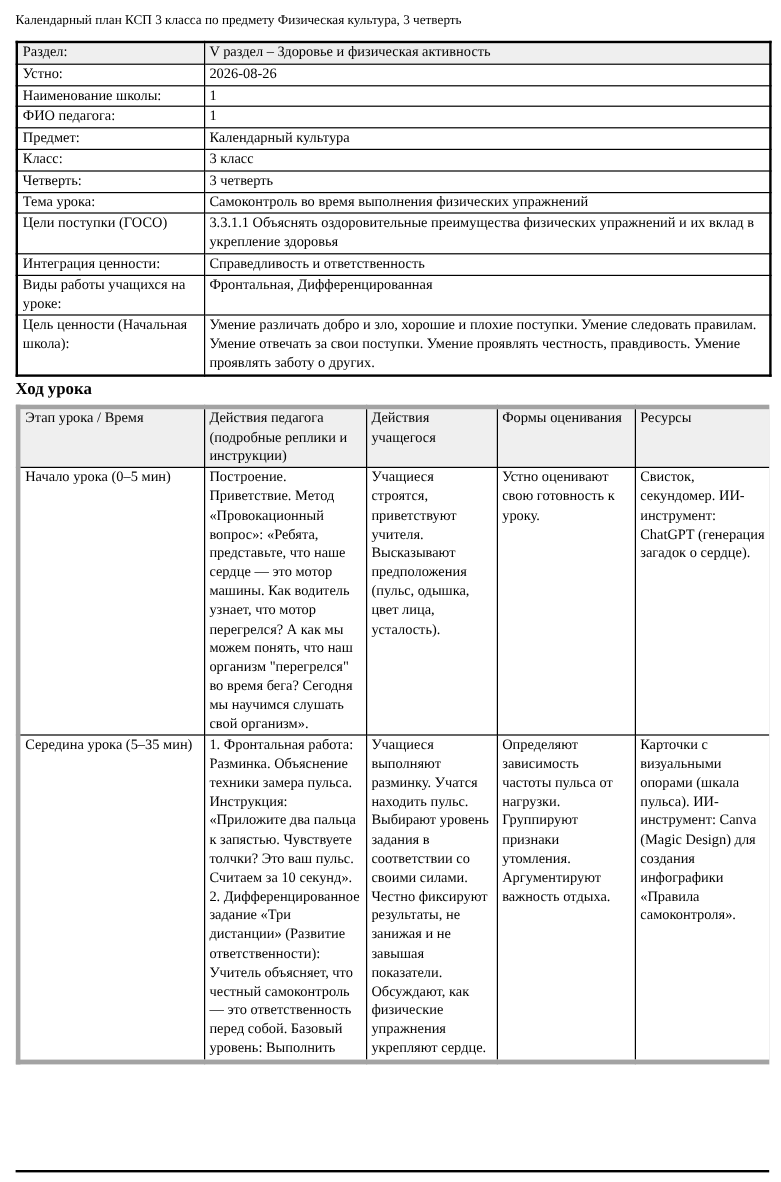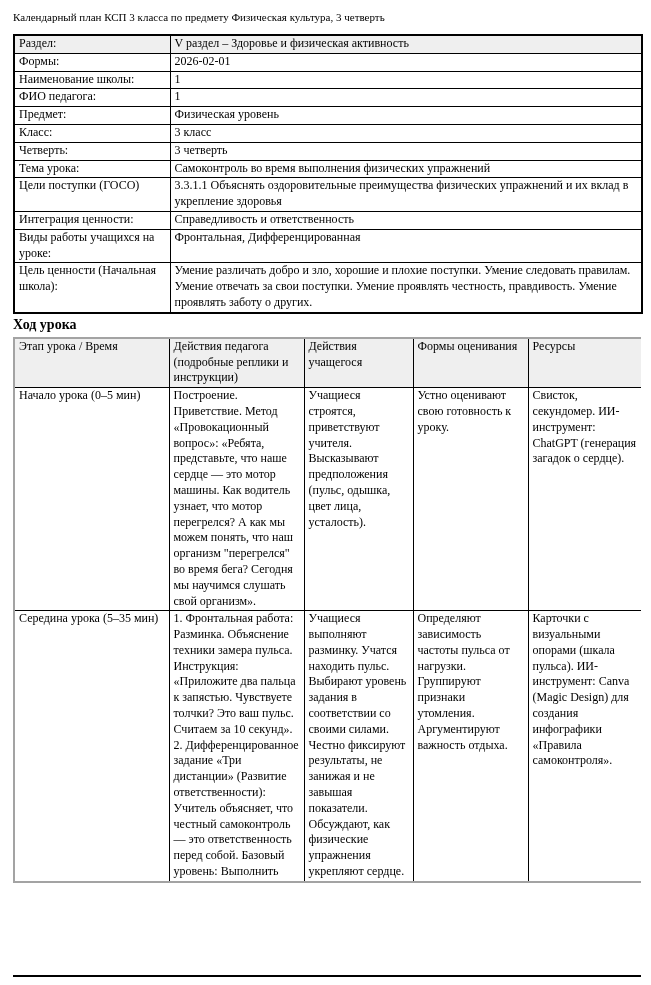--- a/index.html
+++ b/index.html
@@ -22,21 +22,21 @@
     line-height: 16px;
     margin: 0 0 9px 0;
     white-space: nowrap;
   }
   table {
     border-collapse: collapse;
     table-layout: fixed;
     width: 628px;
   }
   table.meta { border: 2px solid #000; }
-  table.plan { border: 2px solid #a3a3a3; }
+  table.plan { border: 4px solid #a3a3a3; }
   td, th {
     border: 1px solid #000;
     vertical-align: top;
     text-align: left;
     font-weight: normal;
     font-size: 12px;
     line-height: 15.8px;
     padding: 0 3px 1px 4px;
     overflow-wrap: break-word;
   }
@@ -65,34 +65,34 @@
     <colgroup>
         <col style="width:156px">
         <col style="width:472px">
       </colgroup>
     <tbody>
       <tr class="hl">
         <td>Раздел:</td>
         <td>V раздел – Здоровье и физическая активность</td>
       </tr>
       <tr>
-        <td>Формы:</td>
-        <td>2026-02-01</td>
+        <td>Устно:</td>
+        <td>2026-08-26</td>
       </tr>
       <tr>
         <td>Наименование школы:</td>
         <td>1</td>
       </tr>
       <tr>
         <td>ФИО педагога:</td>
         <td>1</td>
       </tr>
       <tr>
         <td>Предмет:</td>
-        <td>Физическая уровень</td>
+        <td>Календарный культура</td>
       </tr>
       <tr>
         <td>Класс:</td>
         <td>3 класс</td>
       </tr>
       <tr>
         <td>Четверть:</td>
         <td>3 четверть</td>
       </tr>
       <tr>

